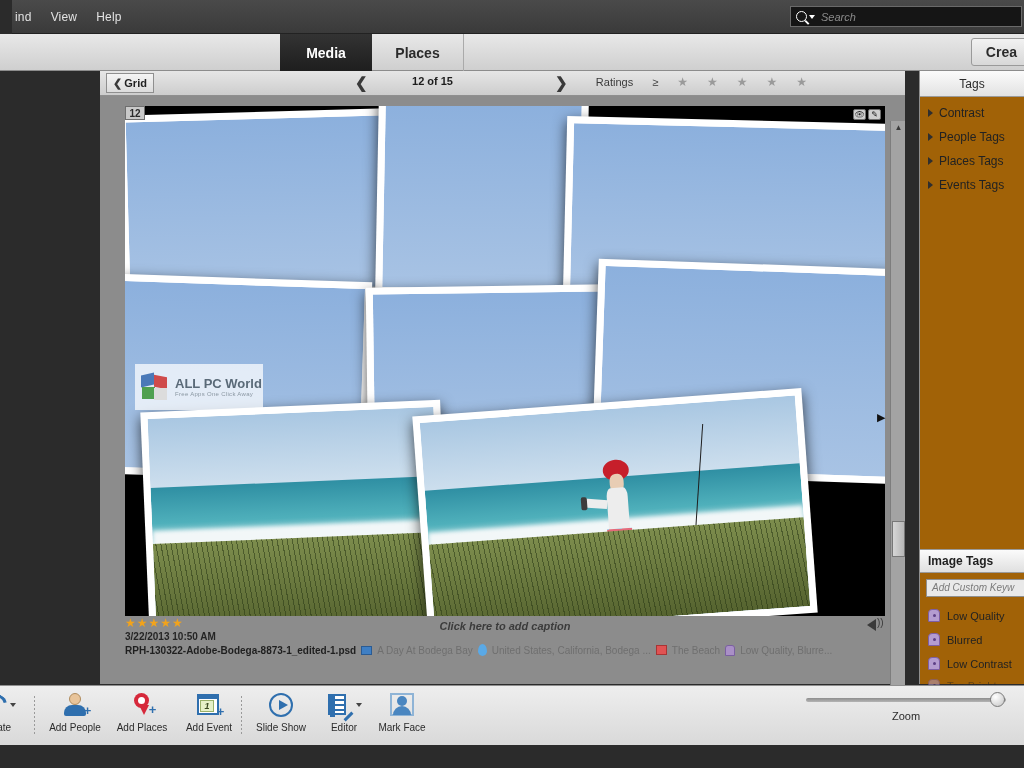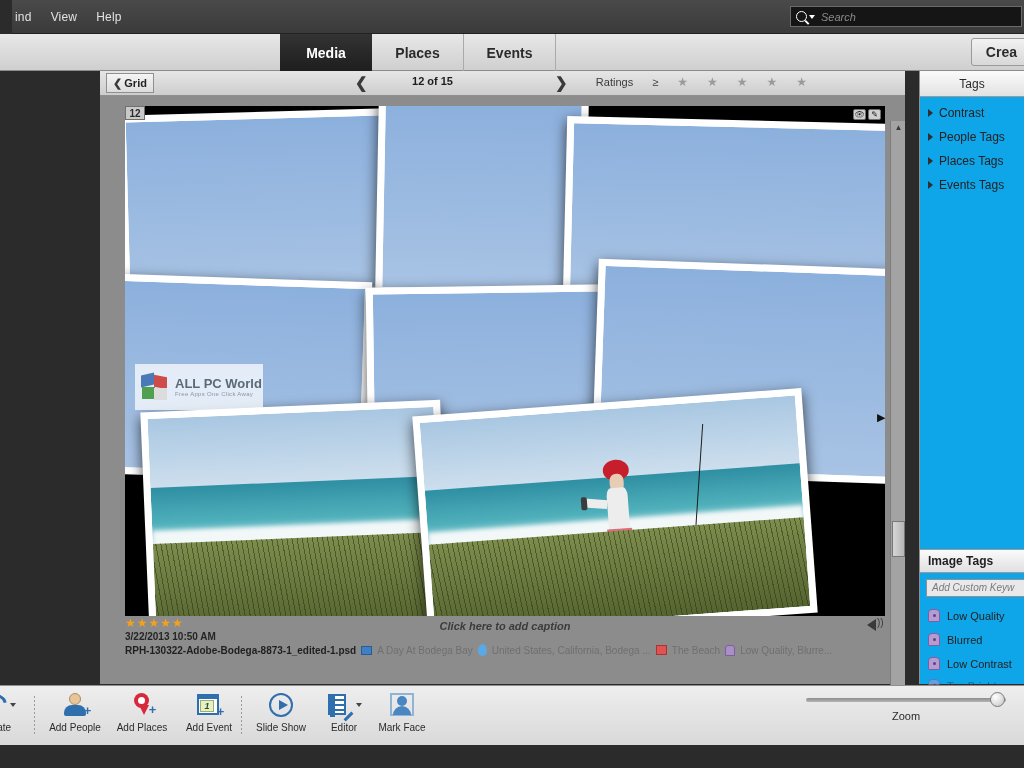--- a/index.html
+++ b/index.html
@@ -190,21 +190,21 @@
     position:absolute;right:0;top:25px;width:15px;height:588px;background:#a3a3a3;border-left:1px solid #7d7d7d;
   }
   .vs-arrow{width:15px;height:13px;display:flex;align-items:center;justify-content:center;font-size:8px;color:#3a3a3a;}
   .vs-thumb{position:absolute;left:1px;top:400px;width:13px;height:36px;background:linear-gradient(90deg,#d6d6d6,#b6b6b6);border:1px solid #777;}
   .collapse-arrow{
     position:absolute;right:18px;top:315px;width:10px;height:14px;color:#111;font-size:11px;line-height:13px;
   }
 
   
   .rightpanel{
-    position:absolute;left:919px;top:71px;width:105px;height:613px;background:#0ea5e9;
+    position:absolute;left:919px;top:71px;width:105px;height:613px;background:#a16207;
     border-left:1px solid #8f8f8f;
   }
   .rp-head{
     height:26px;background:linear-gradient(#fbfbfb,#e2e2e2);border-bottom:1px solid #9a9a9a;
     display:flex;align-items:center;justify-content:center;font-size:12px;color:#2b2b2b;
   }
   .rp-list{padding-top:4px;}
   .rp-item{display:flex;align-items:center;gap:6px;height:24px;padding-left:8px;font-size:12px;color:#222;}
   .tri{width:0;height:0;border-top:4px solid transparent;border-bottom:4px solid transparent;border-left:5px solid #2f2f2f;}
   .rp-imghead{
@@ -279,21 +279,20 @@
       <span class="mag"></span>
       <span class="caret-dn"></span>
       <span class="search-ph">Search</span>
     </div>
   </div>
 
   <div class="tabbar">
     <div class="tabs">
       <div class="tab active">Media</div>
       <div class="tab">Places</div>
-      <div class="tab">Events</div>
     </div>
     <div class="create-btn">Crea</div>
   </div>
 
 
   <div class="center">
 
     <div class="gridbar">
       <div class="grid-tab">
         <span class="chev" style="font-size:11px;margin-right:2px;">❮</span>

